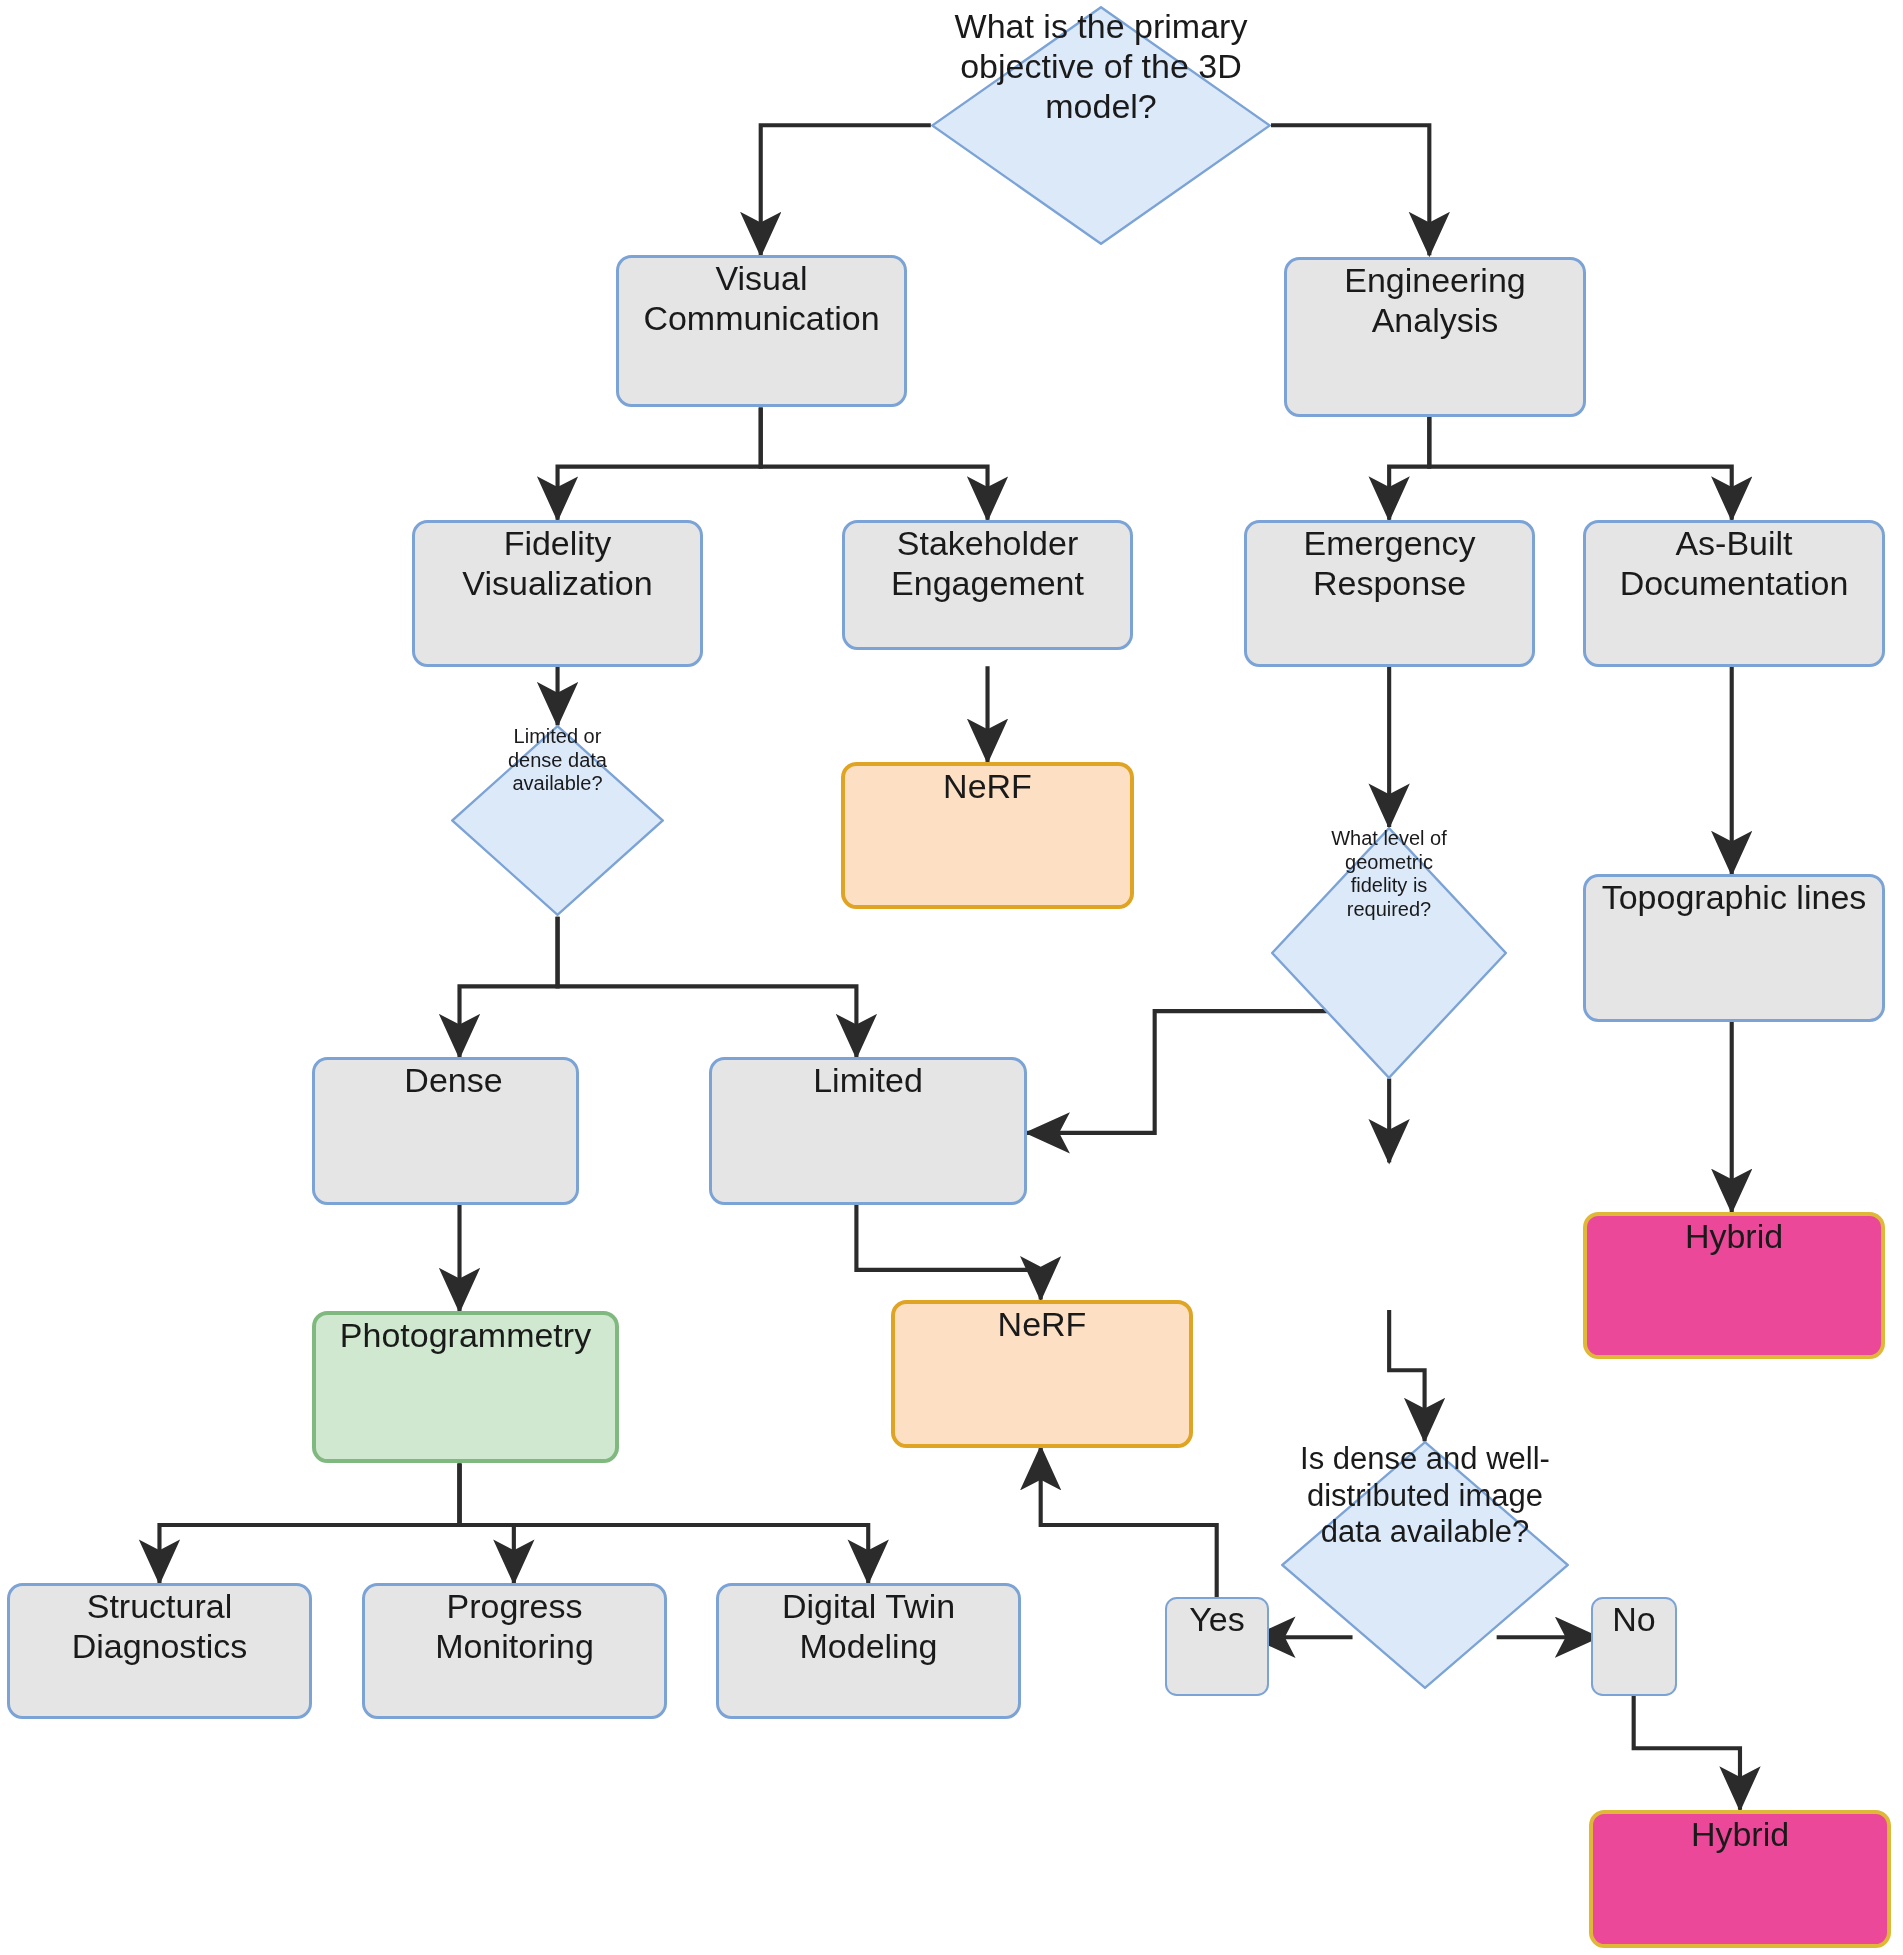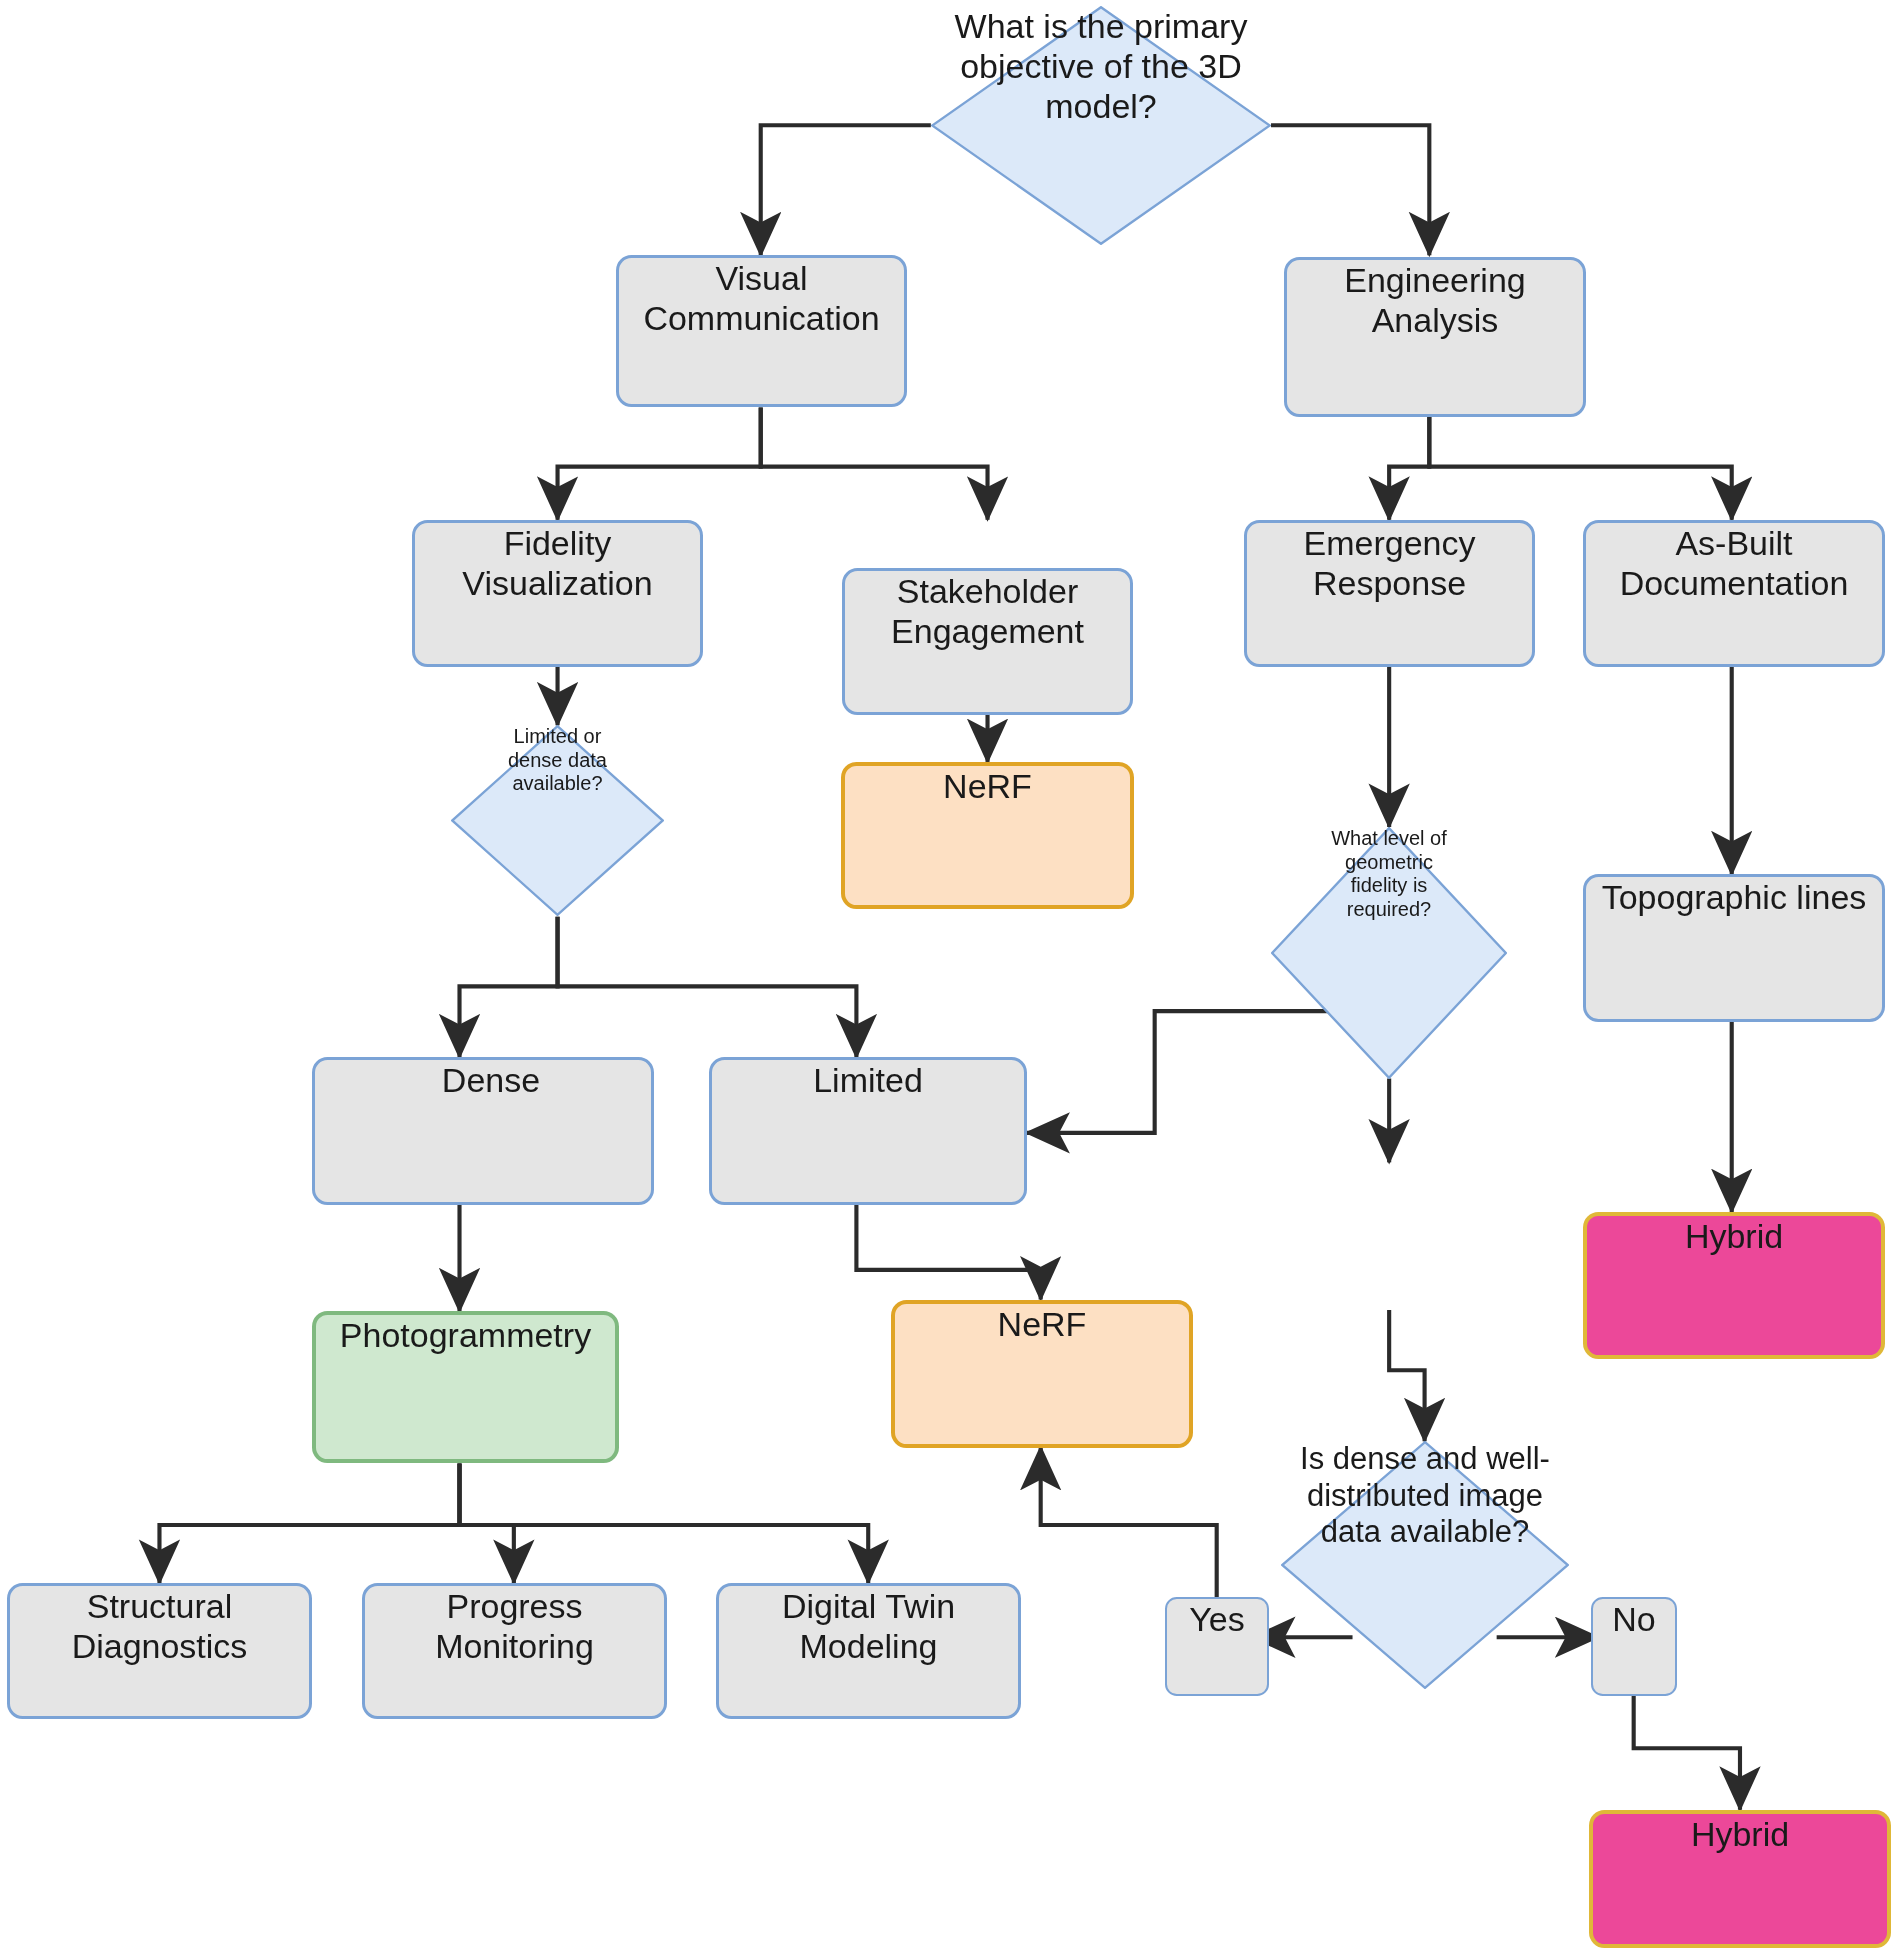--- a/index.html
+++ b/index.html
@@ -106,21 +106,21 @@
 
   <div class="node rect blue fs-58" style="left:1284px;top:257px;width:302px;height:160px;">
     <span class="lbl">Engineering Analysis</span>
   </div>
 
   <div class="node rect blue fs-58" style="left:412px;top:520px;width:291px;height:147px;">
     <span class="lbl">Fidelity
 Visualization</span>
   </div>
 
-  <div class="node rect blue fs-58" style="left:842px;top:520px;width:291px;height:147px;margin-top:48px;">
+  <div class="node rect blue fs-58" style="left:842px;top:520px;width:291px;height:130px;">
     <span class="lbl">Stakeholder
 Engagement</span>
   </div>
 
   <div class="node rect blue fs-58" style="left:1244px;top:520px;width:291px;height:147px;">
     <span class="lbl">Emergency
 Response</span>
   </div>
 
   <div class="node rect blue fs-58" style="left:1583px;top:520px;width:302px;height:147px;">
@@ -148,21 +148,21 @@
     <span class="lbl">What level of
 geometric
 fidelity is
 required?</span>
   </div>
 
   <div class="node rect blue fs-58" style="left:1583px;top:874px;width:302px;height:148px;">
     <span class="lbl">Topographic lines</span>
   </div>
 
-  <div class="node rect blue fs-58" style="left:312px;top:1057px;width:342px;height:148px;padding-left:16px;">
+  <div class="node rect blue fs-58" style="left:312px;top:1057px;width:267px;height:148px;padding-left:16px;">
     <span class="lbl">Dense</span>
   </div>
 
   <div class="node rect blue fs-58" style="left:709px;top:1057px;width:318px;height:148px;">
     <span class="lbl">Limited</span>
   </div>
 
 
   <div class="node rect yellow fs-58" style="left:1583px;top:1212px;width:302px;height:147px;">
     <span class="lbl">Hybrid</span>

